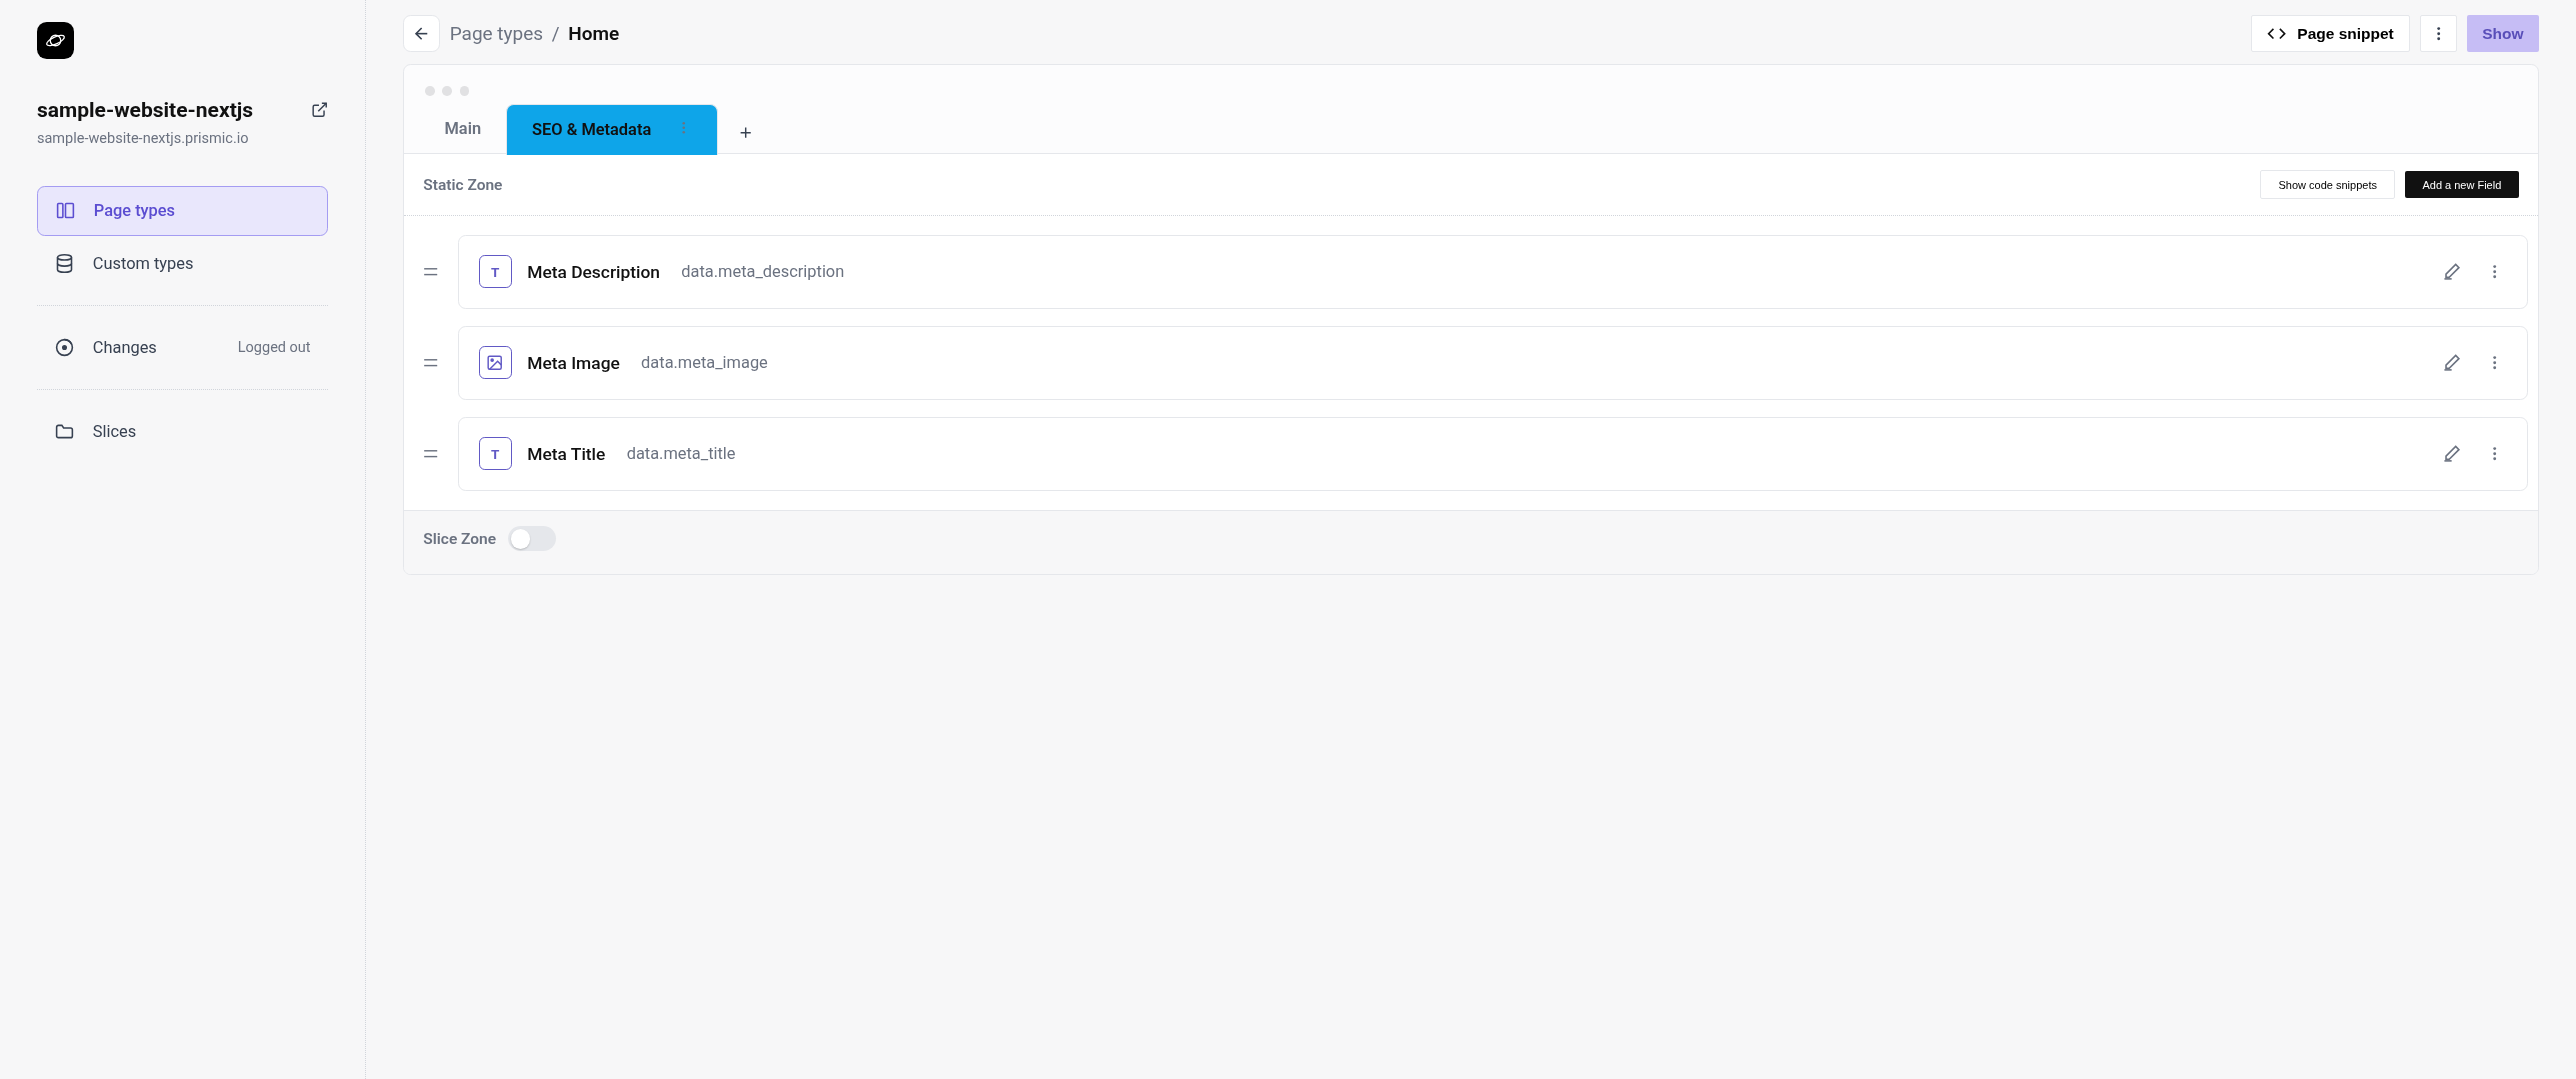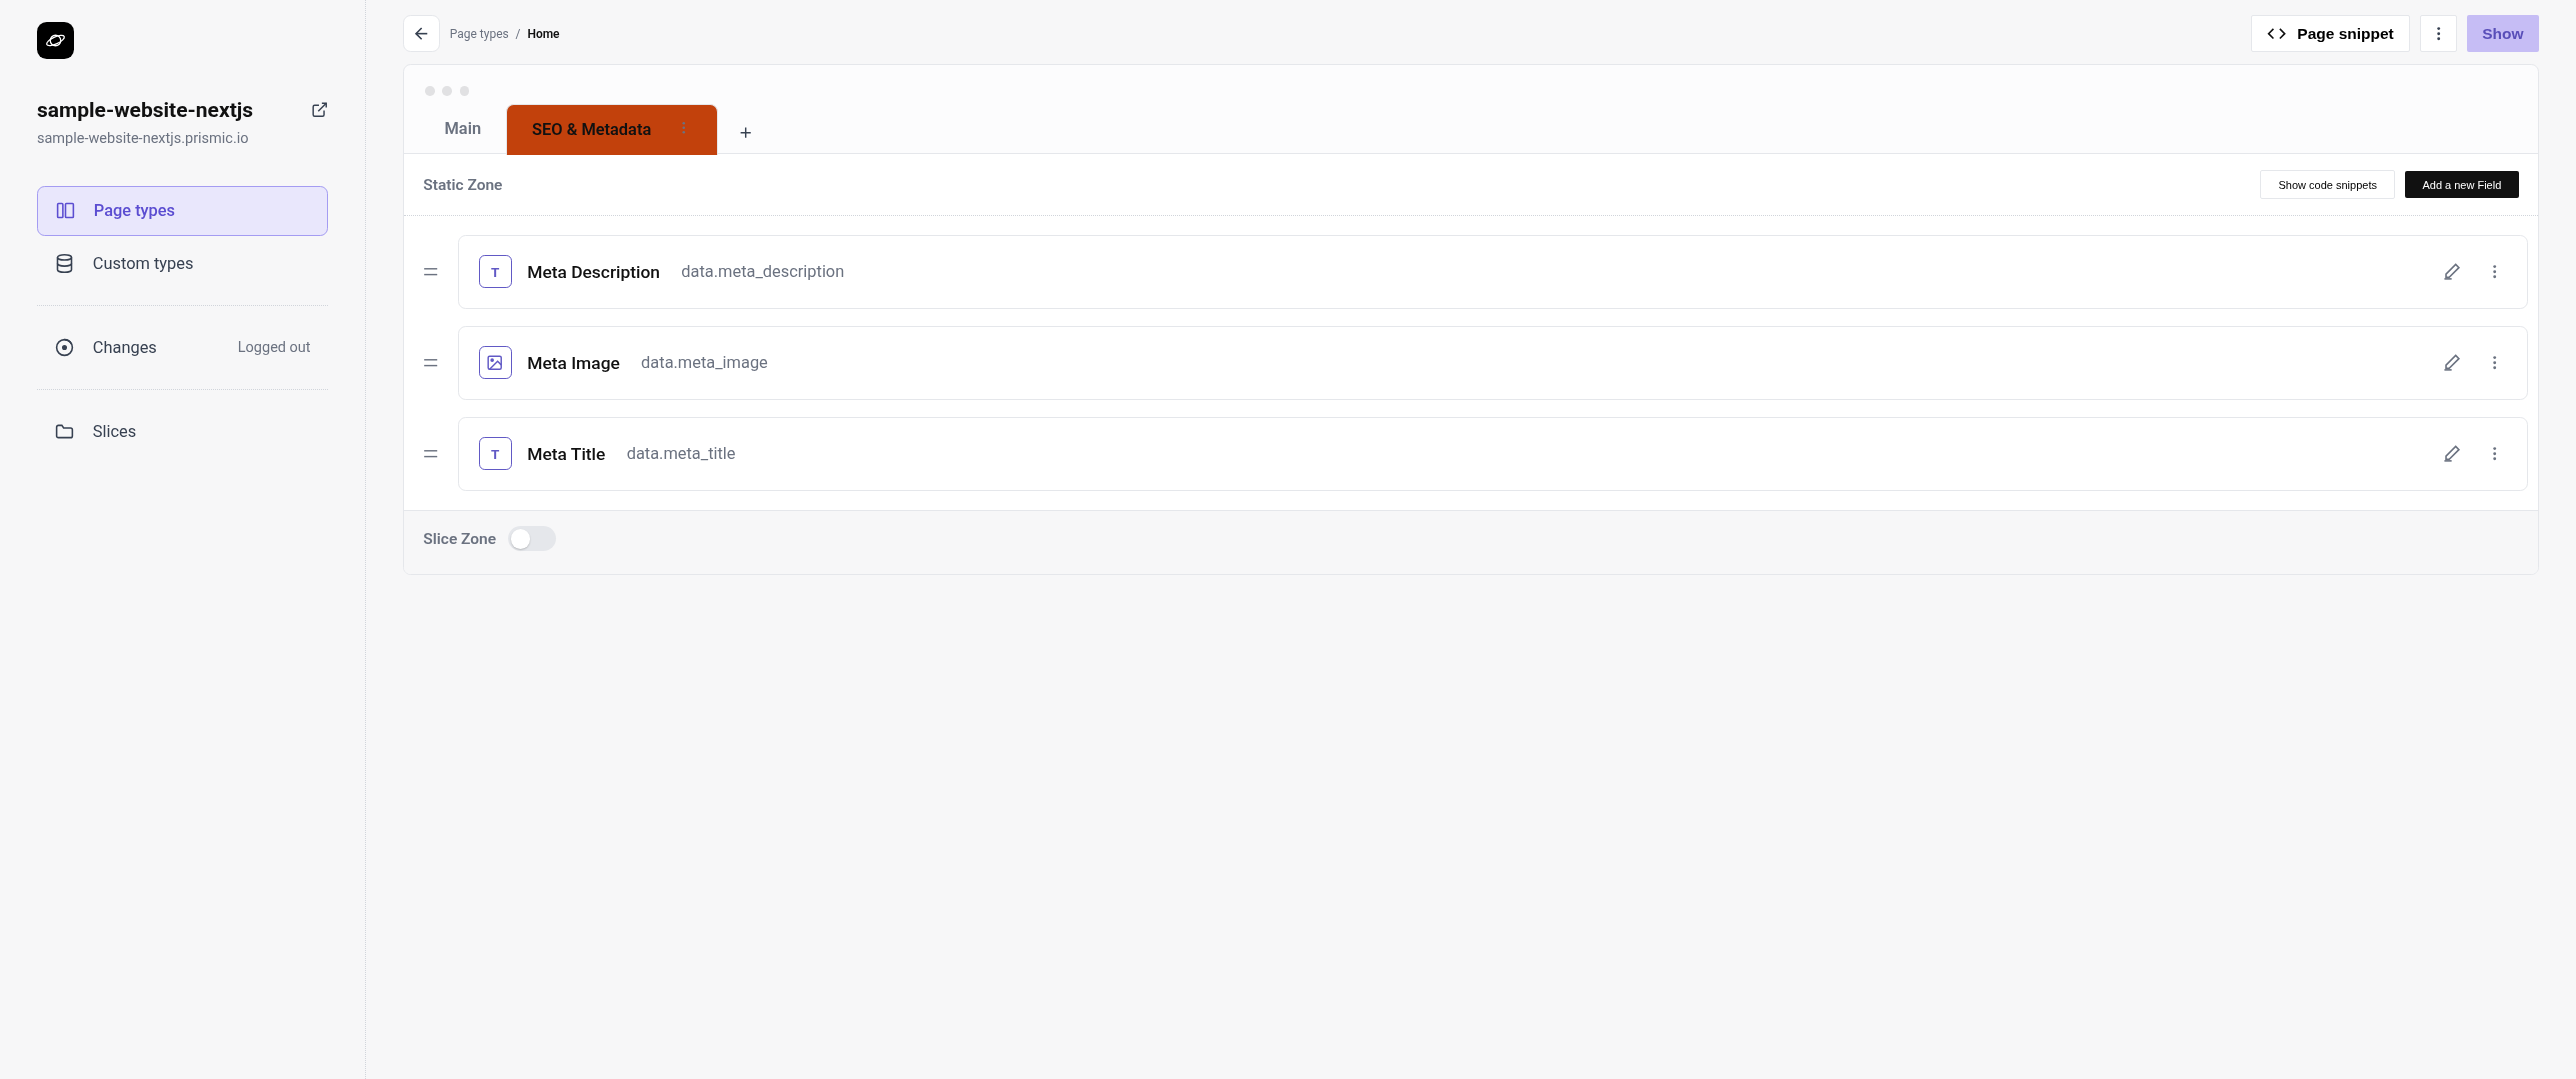--- a/index.html
+++ b/index.html
@@ -77,21 +77,21 @@
       gap: 9.7px;
     }
     .back-button {
       width: 37px; height: 37px;
       border: 1.5px solid #e5e7eb;
       border-radius: 7.7px;
       background: #fff;
       display: flex; align-items: center; justify-content: center;
       cursor: pointer;
     }
-    .breadcrumb { font-size: 12px; color: #6b7280; }
+    .breadcrumb { font-size: 19px; color: #6b7280; }
     .breadcrumb .sep { margin: 0 3.9px; }
     .breadcrumb .current { color: #111; font-weight: 600; }
     .header-spacer { flex: 1; }
     .header-btn {
       border: 1.5px solid #e5e7eb;
       background: #fff;
       border-radius: 2px;
       height: 37px;
       padding: 0 15.5px;
       font-size: 15.5px;
@@ -126,21 +126,21 @@
     }
     .tab {
       padding: 15.5px 25px;
       font-size: 16.4px;
       font-weight: 600;
       color: #6b7280;
       cursor: pointer;
       position: relative;
     }
     .tab.active {
-      background: #c2410c;
+      background: #0ea5e9;
       color: #111;
       border: 1.5px solid #e5e7eb;
       border-bottom: none;
       border-radius: 7.7px 7.7px 0 0;
       margin-bottom: -1.5px;
       display: flex; align-items: flex-start; gap: 25px;
     }
     .tab-more {
       display: flex;
       cursor: pointer;

